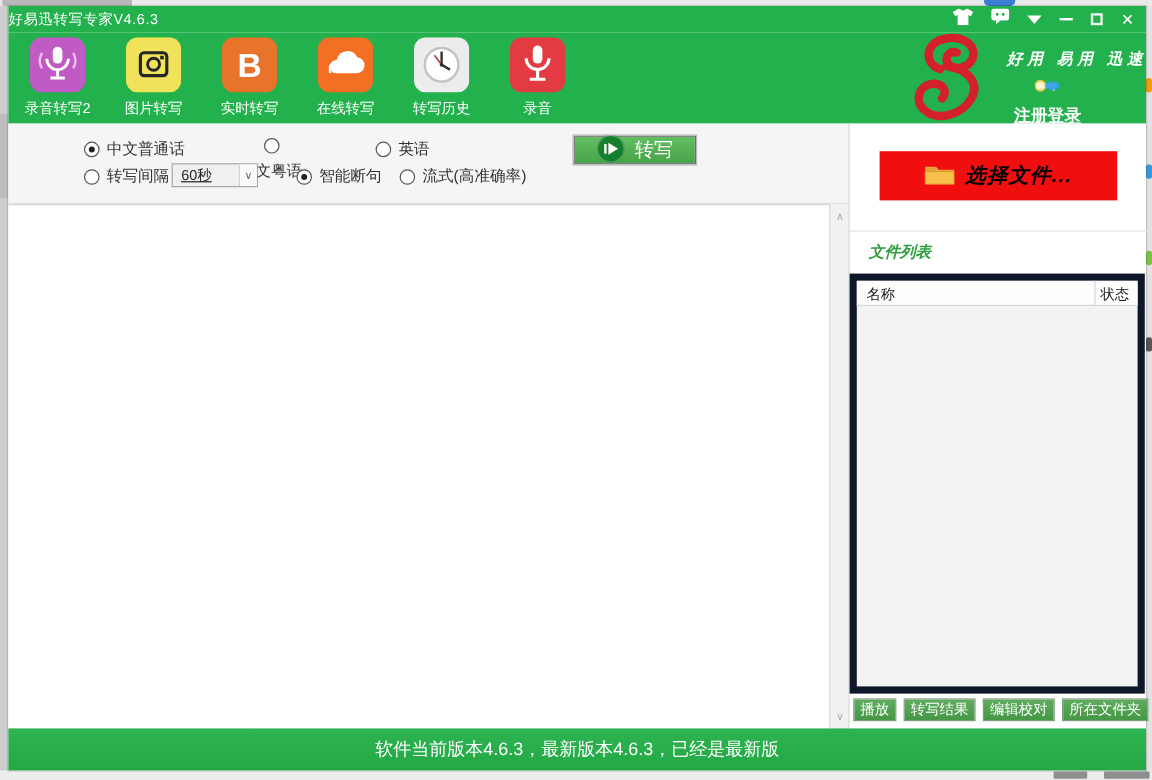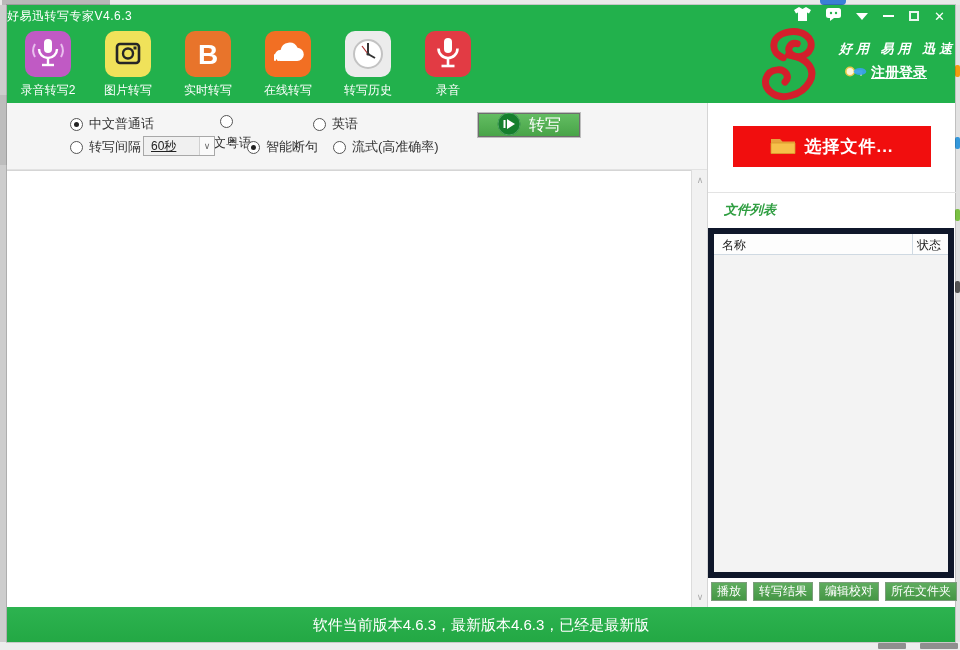--- a/index.html
+++ b/index.html
@@ -32,21 +32,21 @@
   
   .toolbar { position:absolute; left:0; top:22px; width:948px; height:76px; background:#22b14c; }
   .tool-items { position:absolute; left:1px; top:0; display:flex; height:76px; }
   .tool-item { width:80px; height:76px; display:flex; flex-direction:column; align-items:center; cursor:pointer; }
   .tool-item.selected { background:#41bd61; }
   .tool-item .ic { width:46px; height:46px; margin-top:4px; }
   .tool-item .lbl { color:#fff; font-size:12px; margin-top:5px; white-space:nowrap; }
 
   .brand-logo { position:absolute; left:748px; top:1px; width:74px; height:75px; }
   .slogan { position:absolute; left:832px; top:13px; color:#fff; font-size:13px; font-style:italic; font-weight:bold; letter-spacing:4px; white-space:nowrap; }
-  .login { position:absolute; left:838px; top:37px; display:flex; gap:4px; cursor:pointer; }
+  .login { position:absolute; left:838px; top:37px; display:flex; align-items:center; gap:4px; cursor:pointer;flex-direction:column; }
   .login .txt { color:#fff; font-size:14px; font-weight:bold; text-decoration:underline; }
 
   
   .options { position:absolute; left:0; top:98px; width:700px; height:67px; background:#f5f5f5; border-bottom:1px solid #e2e2e2; font-size:13px; color:#333; }
   .opt { position:absolute; display:flex; align-items:center; gap:6px; cursor:pointer; white-space:nowrap; }
   .radio { width:13px; height:13px; border:1px solid #555; border-radius:50%; background:#fff; position:relative; flex:0 0 auto; }
   .radio.checked::after { content:""; position:absolute; left:3px; top:3px; width:5px; height:5px; border-radius:50%; background:#222; }
   .dropdown { position:absolute; left:136px; top:33px; width:72px; height:20px; background:#f0f0f0; border:1px solid #a8a8a8; display:flex; align-items:center; cursor:pointer; }
   .dropdown .val { flex:1; padding-left:7px; font-size:12px; color:#222;text-decoration:underline; }
   .dropdown .arr { width:15px; text-align:center; color:#666; font-size:9px; border-left:1px solid #d0d0d0; align-self:stretch; line-height:18px; background:#fafafa; }
@@ -56,21 +56,21 @@
 
   
   .main { position:absolute; left:0; top:165px; width:684px; height:437px; background:#fff; border-top:1px solid #d5d5d5; }
   .scrollbar { position:absolute; left:684px; top:165px; width:16px; height:437px; background:#f1f1f1; border-left:1px solid #dcdcdc; }
   .scrollbar .sarr { position:absolute; left:0; width:16px; height:16px; color:#a9a9a9; font-size:9px; text-align:center; line-height:16px; cursor:pointer; }
   .scrollbar .up { top:2px; } .scrollbar .down { bottom:2px; }
 
   
   .panel { position:absolute; left:700px; top:98px; width:248px; height:504px; background:#fff; border-left:1px solid #d5d5d5; }
   .select-file { position:absolute; left:25px; top:23px; width:198px; height:41px; background:#f10e0e; border:none; display:flex; align-items:center; justify-content:center; gap:8px; cursor:pointer; }
-  .select-file .sftxt { color:#ffffff; font-size:17px; font-weight:bold; letter-spacing:1px; }
+  .select-file .sftxt { color:#000000; font-size:17px; font-weight:bold; letter-spacing:1px;font-style:italic; }
   .panel-divider { position:absolute; left:0; top:89px; width:248px; height:1px; background:#e3e3e3; }
   .list-title { position:absolute; left:16px; top:98px; color:#2f9e41; font-size:13px; font-weight:bold;font-style:italic; }
 
   .filetable { position:absolute; left:0px; top:125px; width:246px; height:350px; border:6px solid #0f172a; background:#f3f3f3; }
   .ft-head { display:flex; height:21px; background:#fdfdfd; border-bottom:1px solid #cfd9e2; font-size:12px; color:#222; }
   .ft-name { flex:1; padding:3px 0 0 8px; cursor:pointer; }
   .ft-state { width:36px; padding:3px 0 0 4px; border-left:1px solid #cfd9e2; cursor:pointer; }
   .ft-body { height:327px; }
 
   .actions { position:absolute; left:3px; top:479px; display:flex; gap:6px; }

